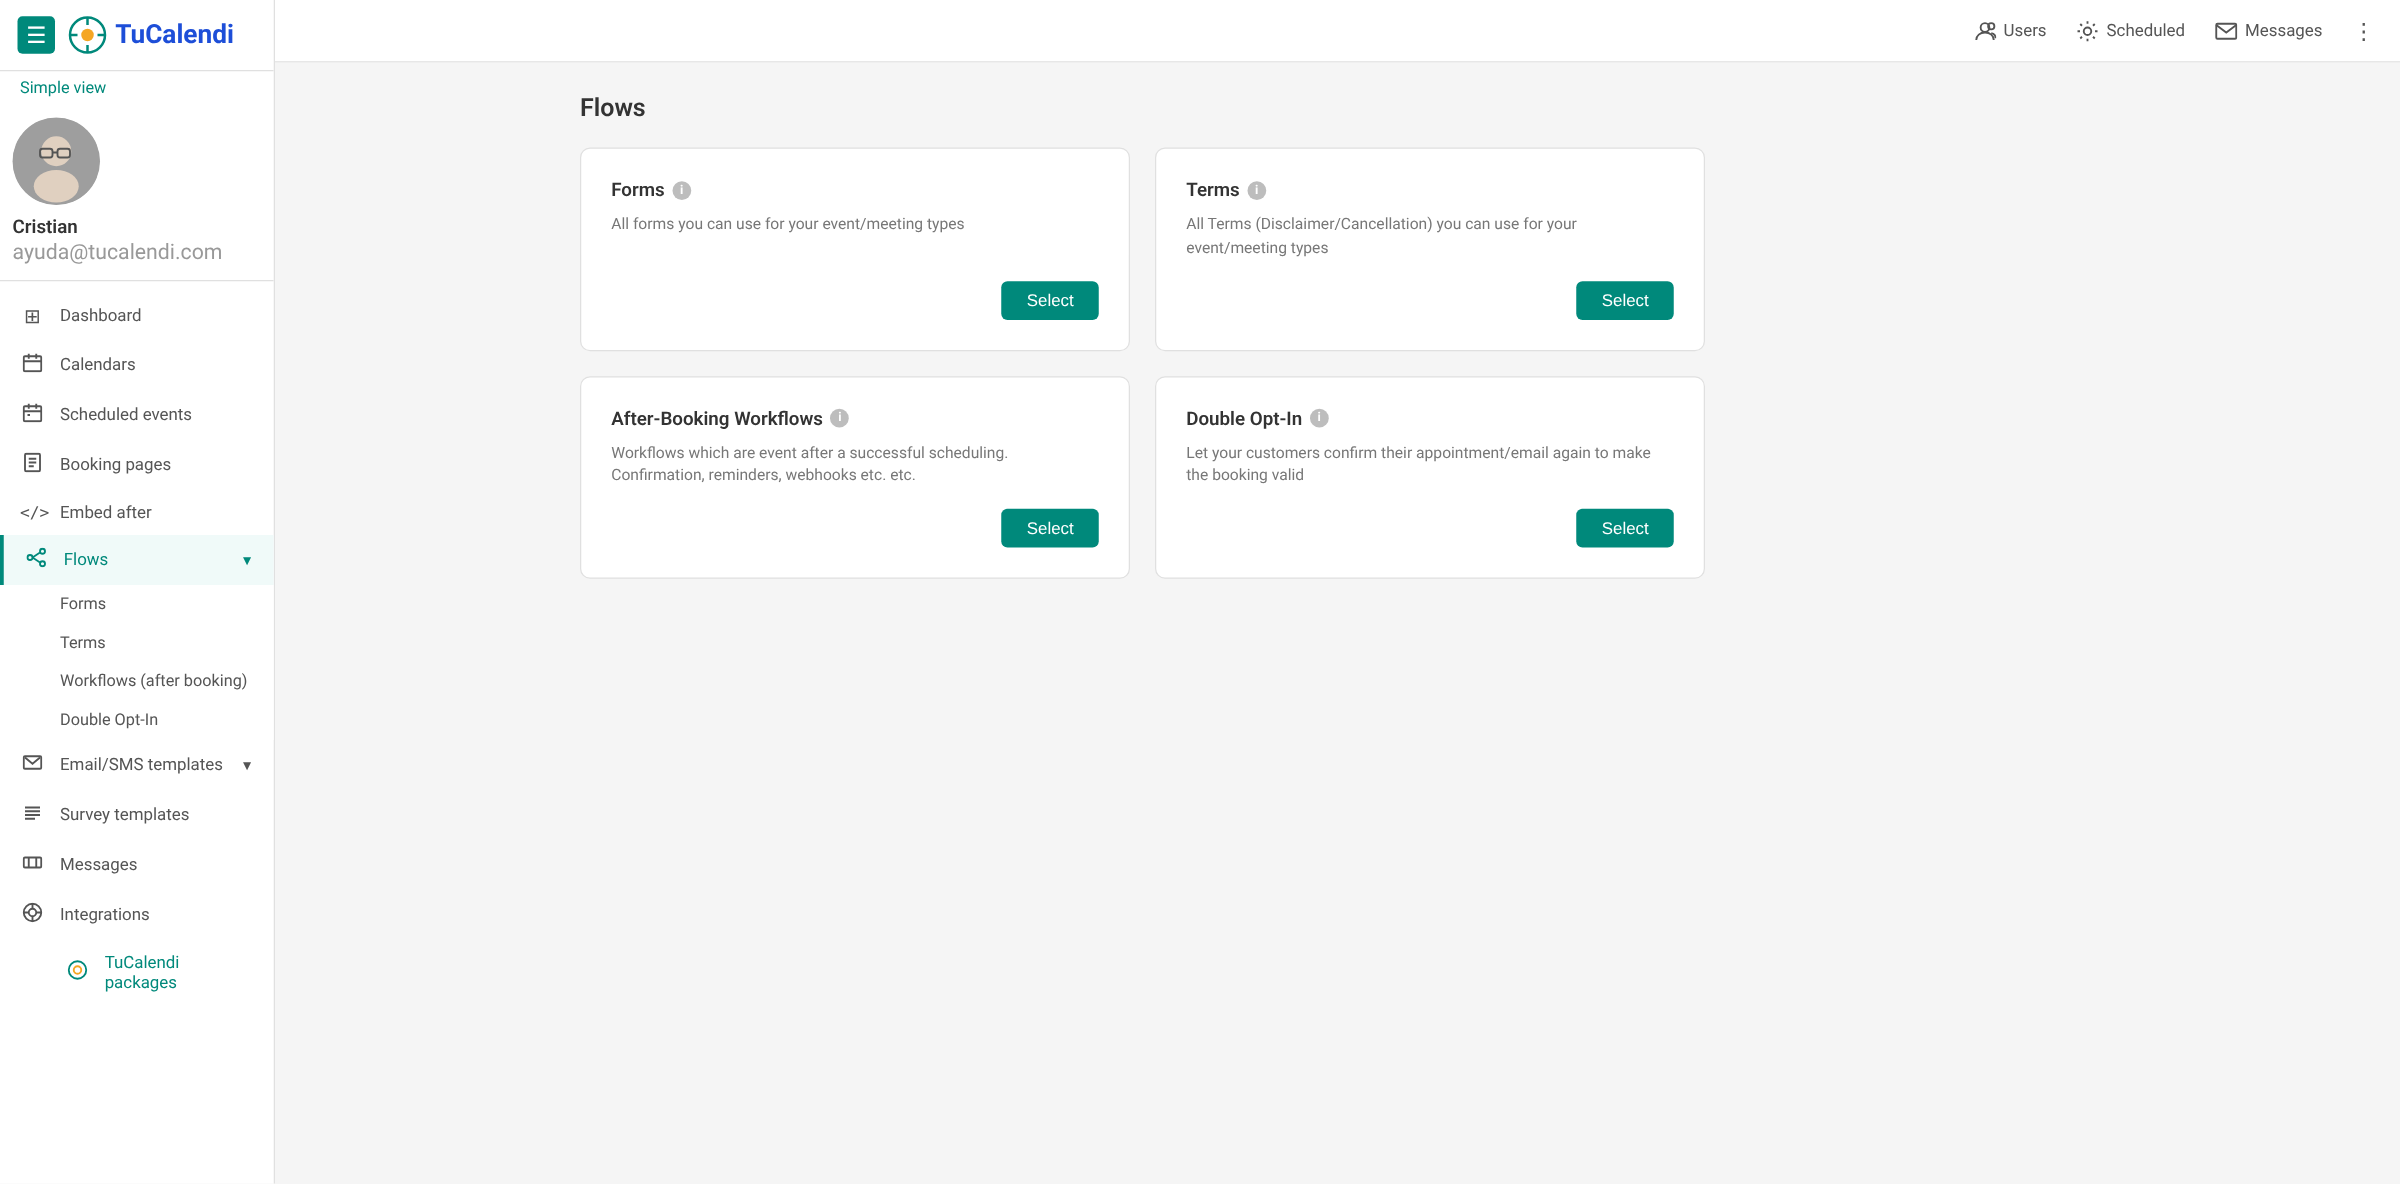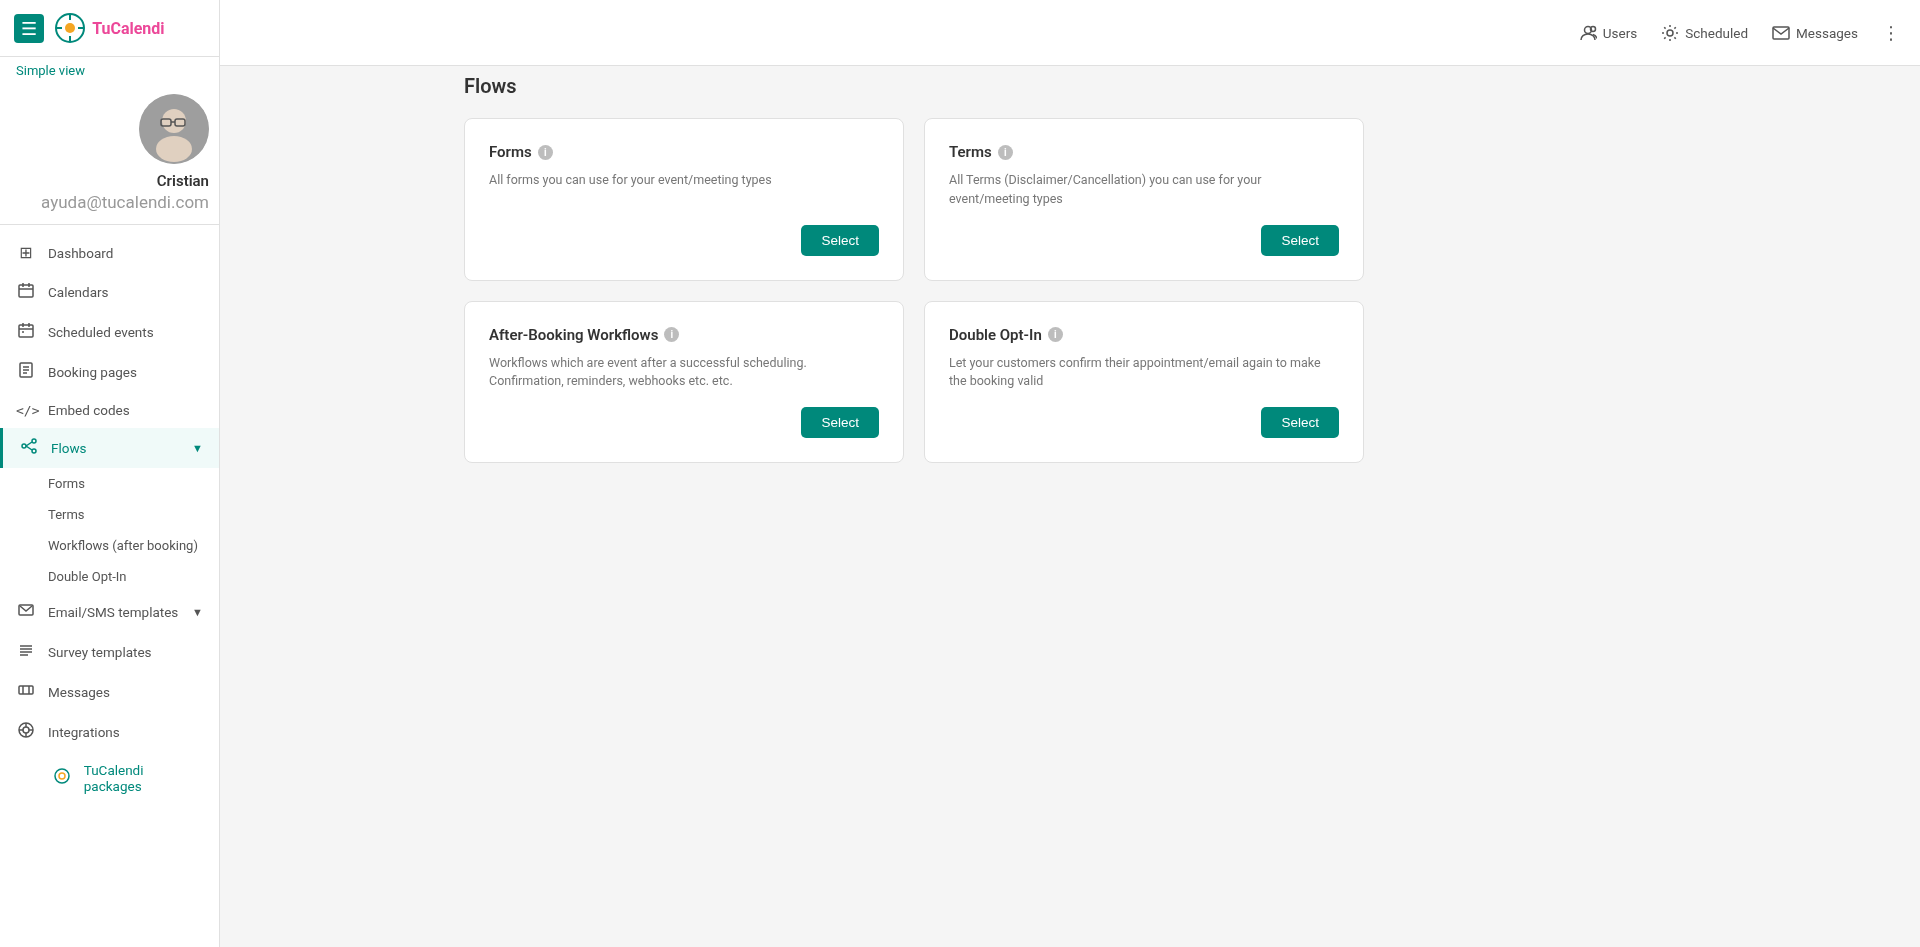--- a/index.html
+++ b/index.html
@@ -43,21 +43,21 @@
     .simple-view {
       font-size: 13px;
       color: #00897b;
       padding: 6px 16px 0;
       cursor: pointer;
     }
 
     .user-section {
       display: flex;
       flex-direction: column;
-      align-items: flex-end;
+      align-items: flex-start;
       padding: 16px 10px 12px;
       border-bottom: 1px solid #e0e0e0;
     }
 
     .avatar {
       width: 70px;
       height: 70px;
       border-radius: 50%;
       background: #bdbdbd;
       overflow: hidden;
@@ -124,21 +124,21 @@
       font-size: 13px;
       color: #555;
       cursor: pointer;
     }
 
     
     .topbar {
       position: fixed;
       top: 0; right: 0;
       left: 220px;
-      height: 66px;
+      height: 50px;
       background: #fff;
       border-bottom: 1px solid #e0e0e0;
       display: flex;
       align-items: center;
       justify-content: flex-end;
       padding: 0 20px;
       gap: 24px;
       z-index: 5;
     }
 
@@ -236,23 +236,23 @@
       cursor: pointer;
       font-weight: 500;
     }
 
     
     .logo-svg {
       width: 32px; height: 32px;
     }
 
     .tucalendi-logo-text {
-      font-size: 16px;
+      font-size: 21px;
       font-weight: 700;
-      color: #ec4899;
+      color: #1d4ed8;
     }
   </style>
 </head>
 <body>
 
 <div class="sidebar">
 
   <div class="sidebar-header">
     <div class="hamburger-icon">☰</div>
     <div class="logo-wrap">
@@ -326,21 +326,21 @@
           <line x1="5" y1="5" x2="11" y2="5"></line>
           <line x1="5" y1="8" x2="11" y2="8"></line>
           <line x1="5" y1="11" x2="9" y2="11"></line>
         </svg>
       </span>
       <span>Booking pages</span>
     </div>
 
     <div class="nav-item">
       <span class="nav-icon" style="font-size:13px; font-family: monospace; color:#555;">&lt;/&gt;</span>
-      <span>Embed codes</span>
+      <span>Embed after</span>
     </div>
 
     <div class="nav-item active">
       <span class="nav-icon">
         <svg width="16" height="16" viewBox="0 0 16 16" fill="none" stroke="#00897b" stroke-width="1.5">
           <circle cx="3" cy="8" r="2"></circle>
           <circle cx="13" cy="3" r="2"></circle>
           <circle cx="13" cy="13" r="2"></circle>
           <line x1="5" y1="8" x2="11" y2="4"></line>
           <line x1="5" y1="8" x2="11" y2="12"></line>

